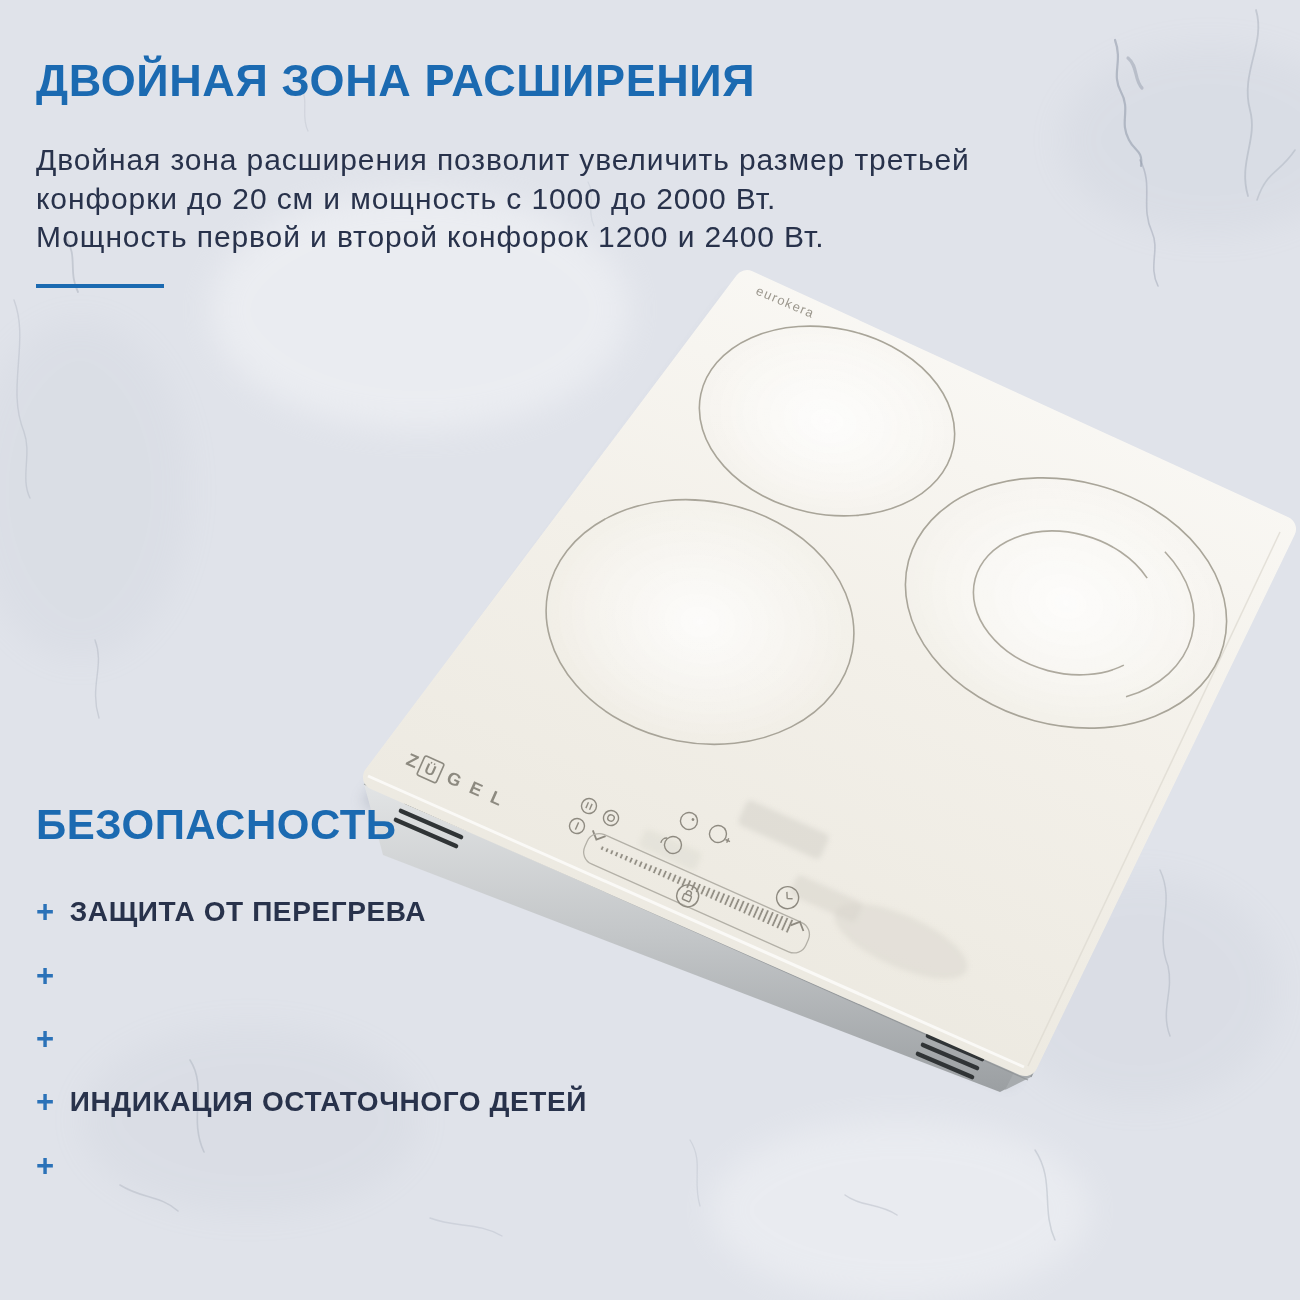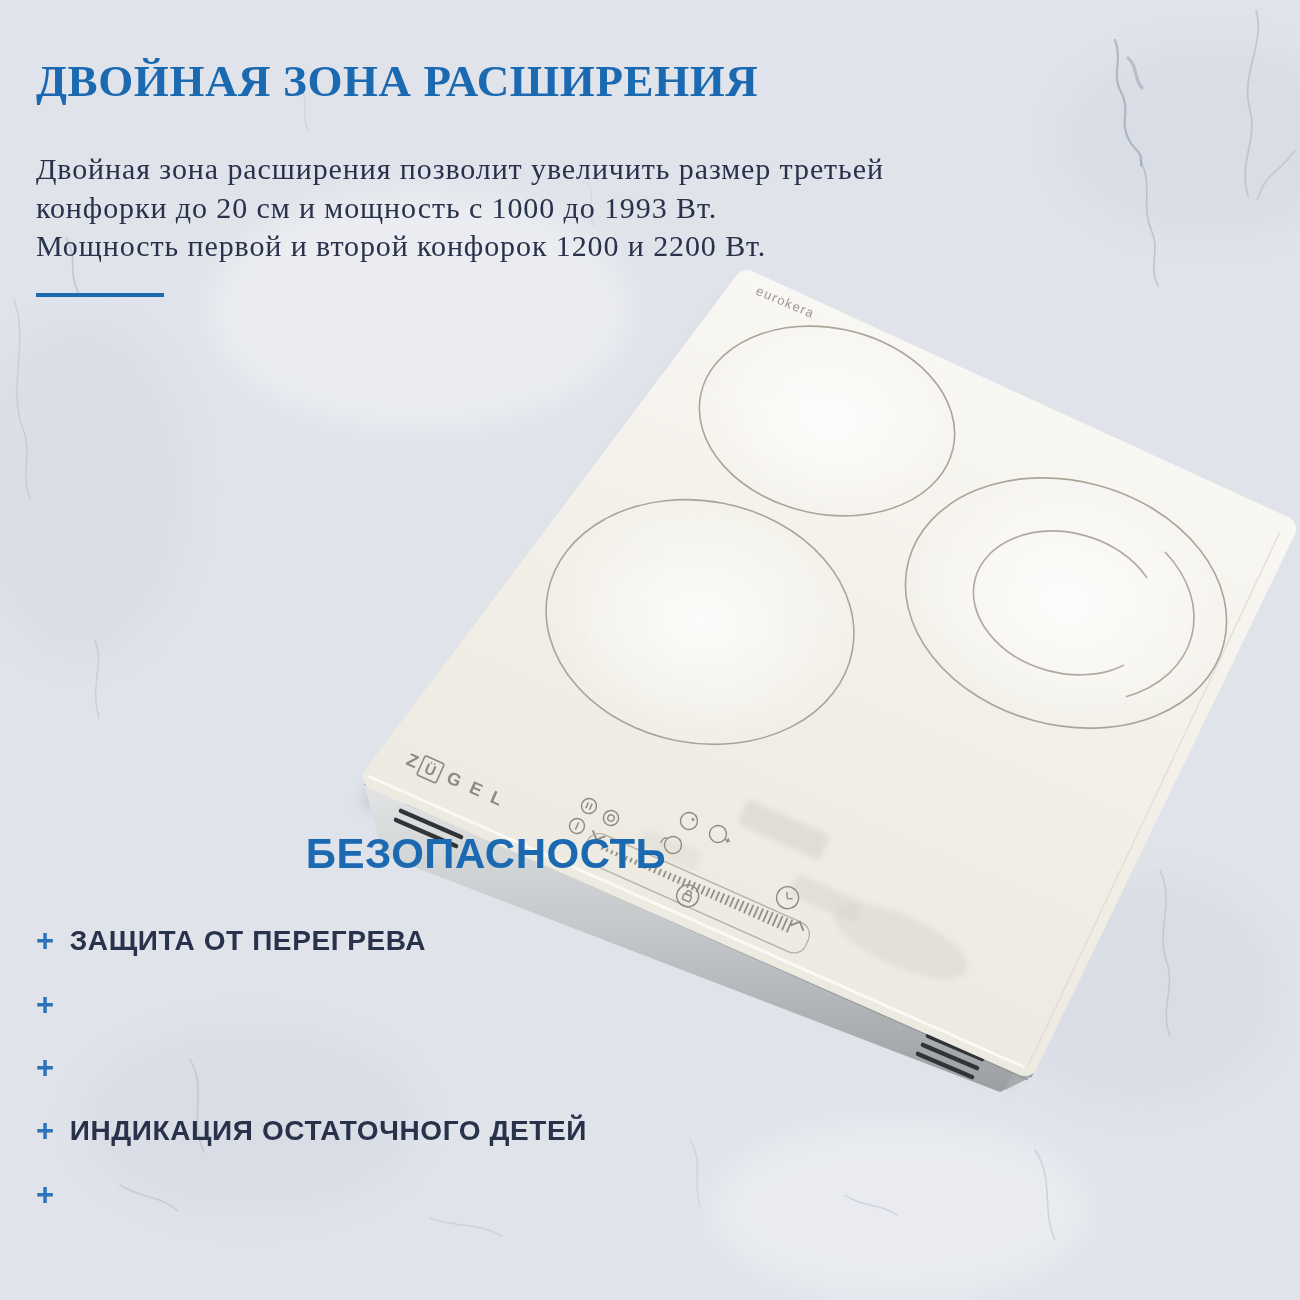--- a/index.html
+++ b/index.html
@@ -3,29 +3,29 @@
 <meta charset="utf-8">
 <style>
   html,body{margin:0;padding:0;background:#cfd4dd;}
   .canvas{
     position:relative;width:1300px;height:1300px;overflow:hidden;
     background:var(--background,#e0e3ea);
     font-family:"Liberation Sans",sans-serif;
     color:var(--text-dark,#28324b);
   }
   .marble{position:absolute;inset:0;pointer-events:none;}
-  .content{position:absolute;left:36px;top:54px;width:1090px;font-family:Liberation Serif, serif;}
+  .content{position:absolute;left:36px;top:54px;width:1090px;}
   h1{
     margin:0;font-size:45px;line-height:54px;font-weight:700;
     color:var(--accent,#1b6ab1);letter-spacing:.6px;
   }
-  .desc{margin-top:42px;font-size:30px;line-height:38.5px;font-weight:400;
+  .desc{margin-top:33px;font-size:30px;line-height:38.5px;font-weight:400;
     letter-spacing:.9px;color:var(--text-dark,#28324b);}
   .divider{margin-top:27px;width:128px;height:4px;background:var(--accent,#1b6ab1);}
-  .safety{position:absolute;left:36px;top:830px;width:900px;text-align:center;}
+  .safety{position:absolute;left:36px;top:801px;width:900px;}
   h2{margin:0;font-size:42px;line-height:48px;font-weight:700;
     color:var(--accent,#1b6ab1);letter-spacing:.5px;}
   .safety ul{list-style:none;margin:47px 0 0 0;padding:0;}
   .safety li{display:flex;align-items:baseline;gap:15px;margin-bottom:33px;
     font-size:28px;line-height:30px;font-weight:700;letter-spacing:.6px;}
   .plus{color:#2b72b8;font-size:31px;font-weight:700;transform:translateY(1px);}
   .cooktop{position:absolute;left:350px;top:250px;width:960px;height:960px;}
   svg text{font-family:"Liberation Sans",sans-serif;}
 </style>
 </head>
@@ -68,22 +68,22 @@
       <path d="M845,1195 c16,12 34,8 52,20" stroke-width="1.5" opacity="0.28"></path>
       <path d="M300,85 c10,16 0,30 8,46" stroke-width="1.3" opacity="0.18"></path>
       <path d="M588,182 c8,14 -2,26 6,44" stroke-width="1.2" opacity="0.15"></path>
     </g>
   </svg>
 
   <div class="content">
     <h1>ДВОЙНАЯ ЗОНА РАСШИРЕНИЯ</h1>
     <div class="desc">
       <div>Двойная зона расширения позволит увеличить размер третьей</div>
-      <div>конфорки до 20 см и мощность с 1000 до 1993 Вт.</div>
-      <div>Мощность первой и второй конфорок 1200 и 2200 Вт.</div>
+      <div>конфорки до 20 см и мощность с 1000 до 2000 Вт.</div>
+      <div>Мощность первой и второй конфорок 1200 и 2400 Вт.</div>
     </div>
     <div class="divider"></div>
   </div>
 
   <svg class="cooktop" width="960" height="960" viewBox="0 0 960 960">
     <defs>
       <linearGradient id="glassGrad" x1="0.75" y1="0" x2="0.25" y2="1">
         <stop offset="0" stop-color="#fbfaf7"></stop>
         <stop offset="0.45" stop-color="#f3f0e9"></stop>
         <stop offset="1" stop-color="#eae7de"></stop>

